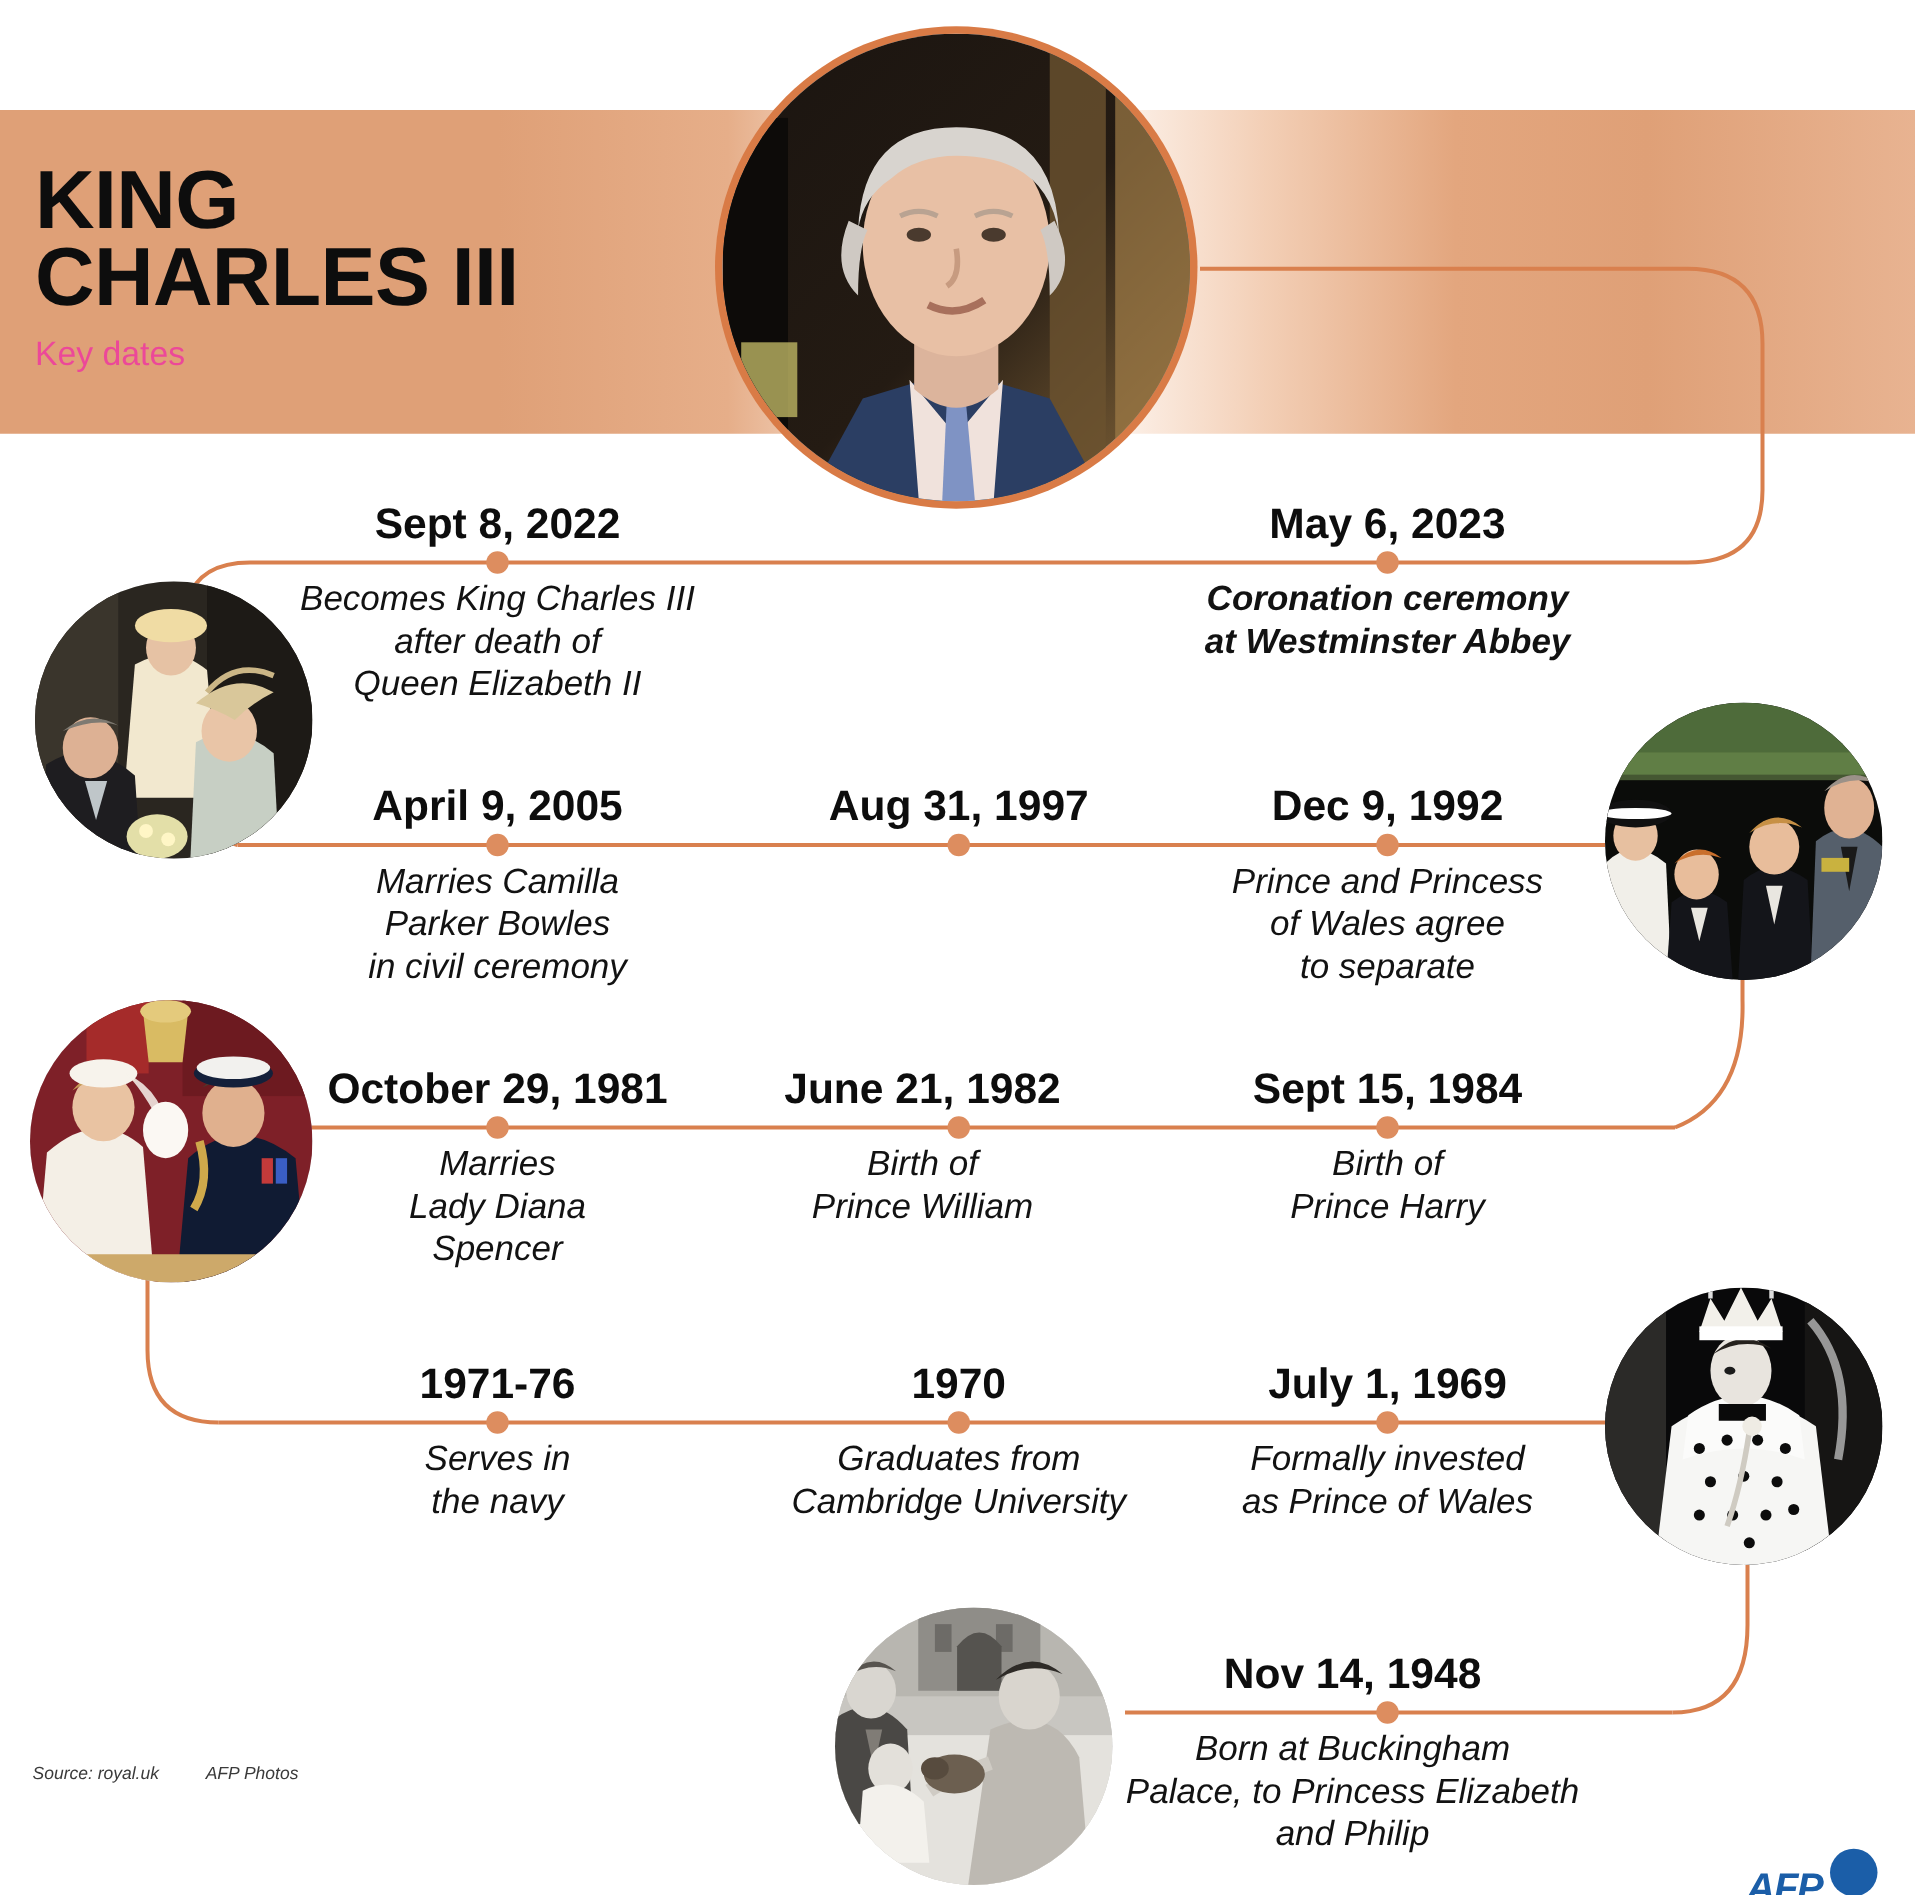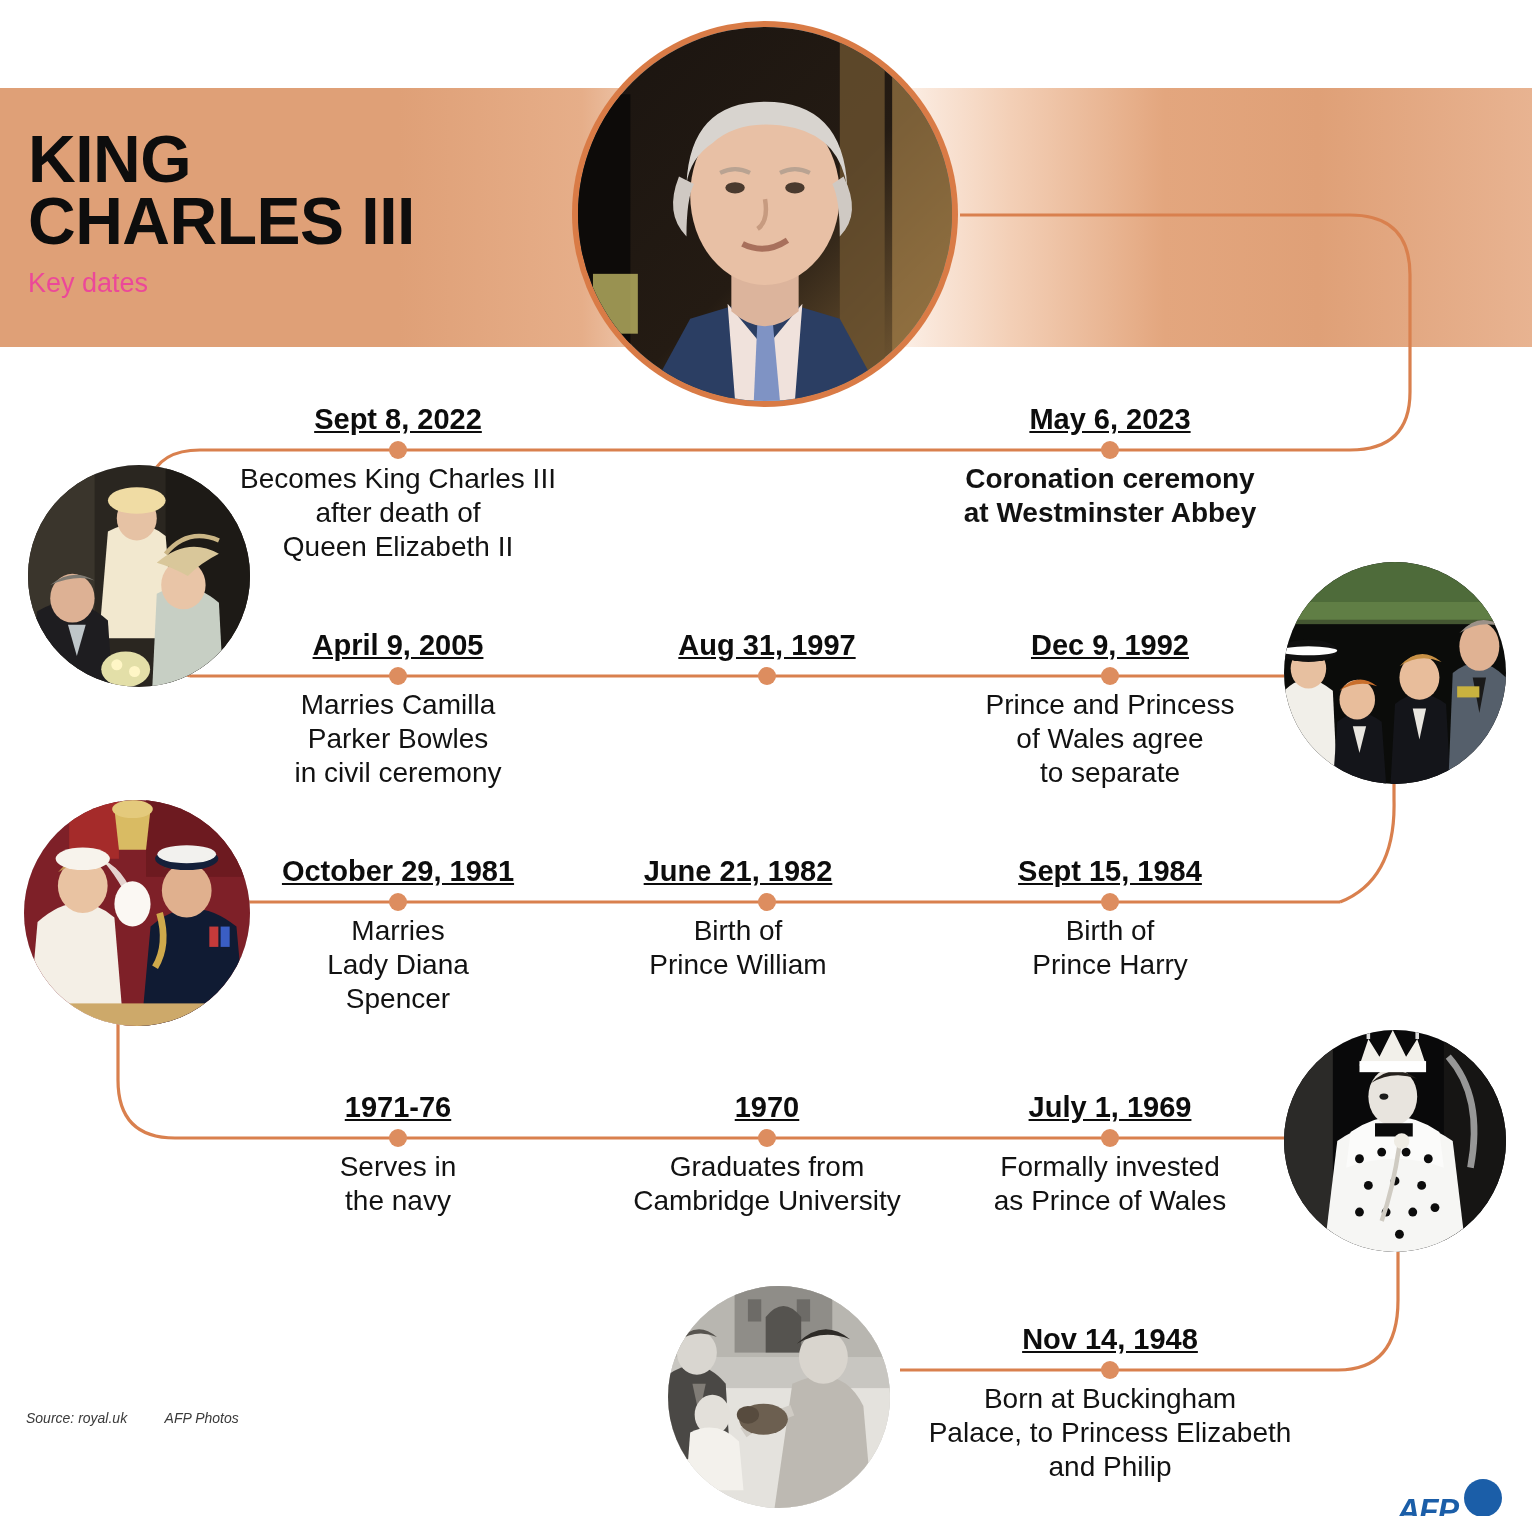--- a/index.html
+++ b/index.html
@@ -38,27 +38,27 @@
   }
   .photo.ring{box-shadow:0 0 0 6px #d97b46;}
   .photo svg{display:block;width:100%;height:100%;}
 
   
   #lines{position:absolute;left:0;top:0;width:1532px;height:1516px;}
 
   
   .event{position:absolute;text-align:center;}
   .event .date{
-    font-weight:bold;font-size:29px;line-height:34px;color:#0d0d0d;
+    font-weight:bold;font-size:34px;line-height:34px;color:#0d0d0d;
     white-space:nowrap;
-    text-decoration:underline;
   }
   .event .desc{
     font-size:28px;line-height:34px;color:#121212;margin-top:26px;
     font-weight:400;
+    font-style:italic;
   }
   .event .desc.bold{font-weight:bold;}
 
   
   .footer{
     position:absolute;left:26px;top:1410px;
     font-size:14px;color:#3a3a3a;font-style:italic;
   }
   .footer span{margin-right:34px;}
   .afp-logo{
@@ -362,21 +362,21 @@
   </div>
   <div class="event" style="left:597px;top:1090px;width:340px;">
     <div class="date">1970</div>
     <div class="desc">Graduates from<br>Cambridge University</div>
   </div>
   <div class="event" style="left:940px;top:1090px;width:340px;">
     <div class="date">July 1, 1969</div>
     <div class="desc">Formally invested<br>as Prince of Wales</div>
   </div>
 
-  <div class="event" style="left:900px;top:1322px;width:420px;">
+  <div class="event" style="left:872px;top:1322px;width:420px;">
     <div class="date">Nov 14, 1948</div>
     <div class="desc">Born at Buckingham<br>Palace, to Princess Elizabeth<br>and Philip</div>
   </div>
 
   <div class="footer">
     <span>Source: royal.uk</span>
     <span>AFP Photos</span>
   </div>
 
   <div class="afp-logo">

